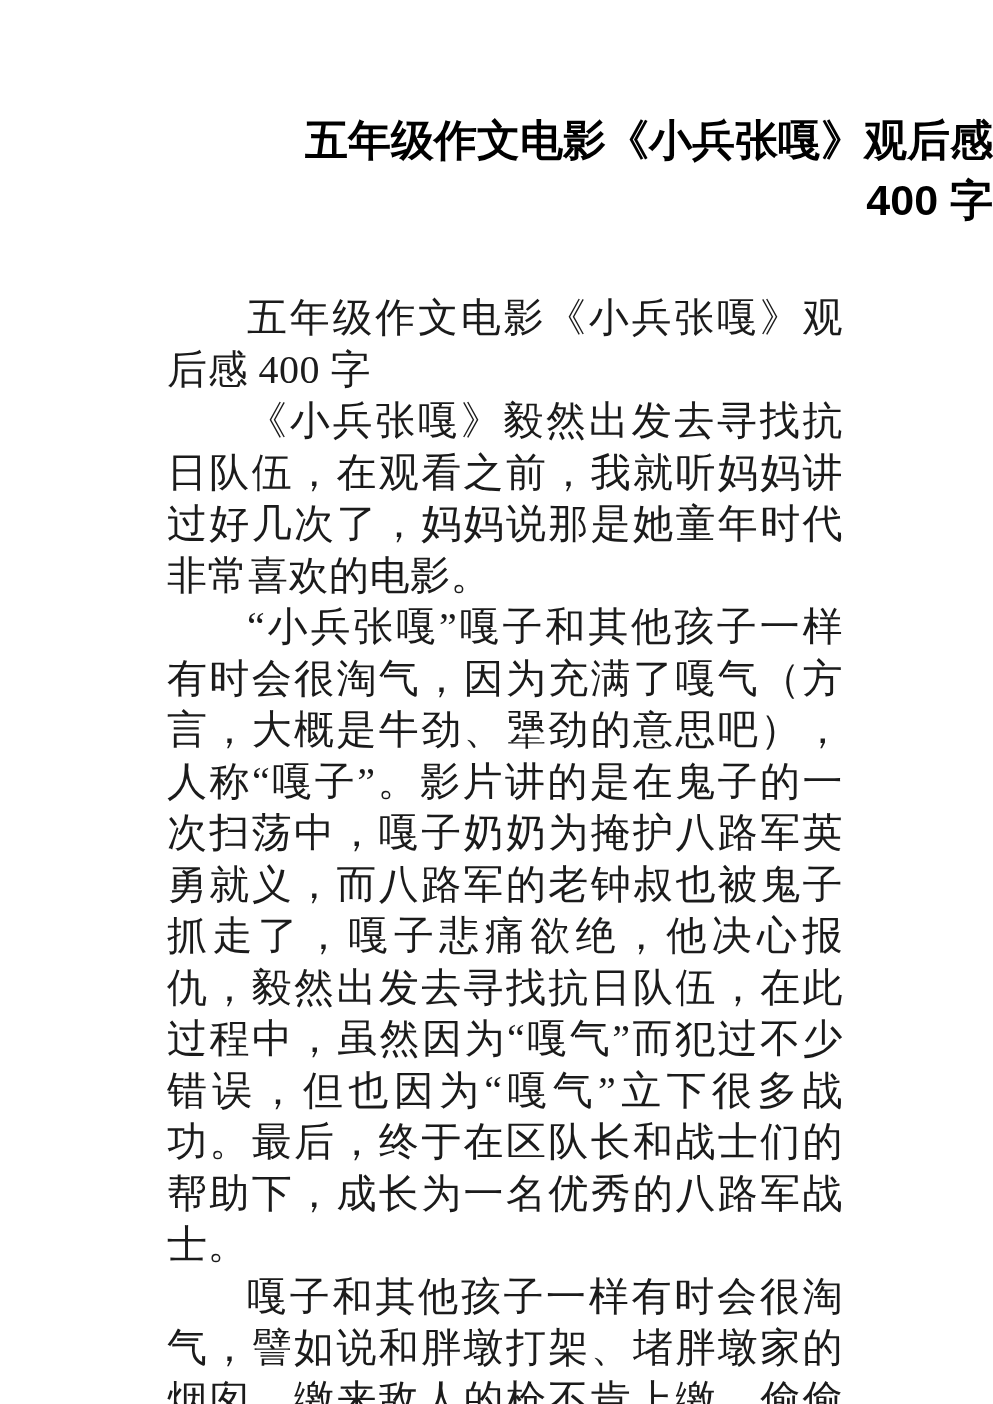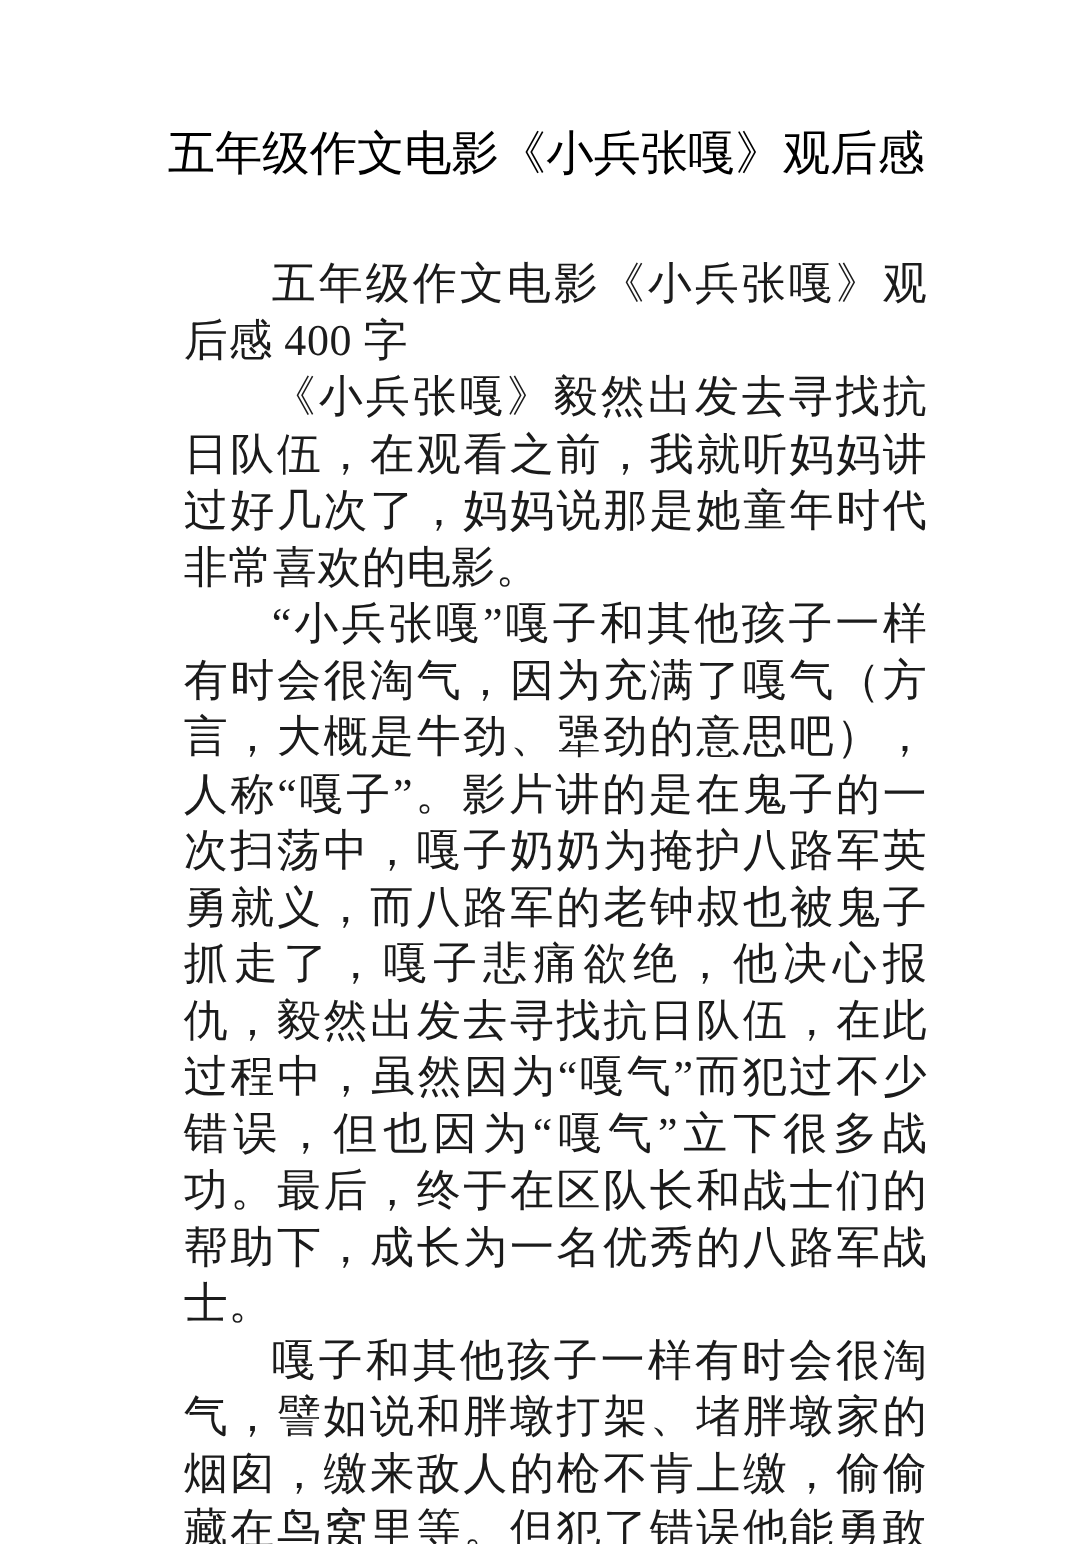--- a/index.html
+++ b/index.html
@@ -12,23 +12,23 @@
     width: 993px;
     height: 1404px;
     margin: 0 auto;
     background: #ffffff;
     overflow: hidden;
     color: #1b1b1b;
   }
   .title {
     margin: 110px 0 12px 0;
     padding: 0;
-    text-align: center;
+    text-align: right;
     font-family: "Liberation Sans", "DejaVu Sans", sans-serif;
-    font-weight: normal;
+    font-weight: bold;
     font-size: 43px;
     line-height: 60px;
     color: #000000;
     letter-spacing: 0px;
   }
   .title-line {
     display: block;
     white-space: nowrap;
   }
   .content {
@@ -48,20 +48,21 @@
     text-indent: 2em;
   }
 </style>
 </head>
 <body>
 
 <div class="page">
 
   <h1 class="title">
     <span class="title-line">五年级作文电影《小兵张嘎》观后感</span>
+    <span class="title-line">400 字</span>
   </h1>
 
   <div class="content">
     <p>五年级作文电影《小兵张嘎》观后感 400 字</p>
     <p>《小兵张嘎》毅然出发去寻找抗日队伍，在观看之前，我就听妈妈讲过好几次了，妈妈说那是她童年时代非常喜欢的电影。</p>
     <p>“小兵张嘎”嘎子和其他孩子一样有时会很淘气，因为充满了嘎气（方言，大概是牛劲、犟劲的意思吧），人称“嘎子”。影片讲的是在鬼子的一次扫荡中，嘎子奶奶为掩护八路军英勇就义，而八路军的老钟叔也被鬼子抓走了，嘎子悲痛欲绝，他决心报仇，毅然出发去寻找抗日队伍，在此过程中，虽然因为“嘎气”而犯过不少错误，但也因为“嘎气”立下很多战功。最后，终于在区队长和战士们的帮助下，成长为一名优秀的八路军战士。</p>
     <p>嘎子和其他孩子一样有时会很淘气，譬如说和胖墩打架、堵胖墩家的烟囱，缴来敌人的枪不肯上缴，偷偷藏在鸟窝里等。但犯了错误他能勇敢地承认，在敌人面前更从不畏惧。虽然因为，乔装成卖西瓜的小贩，用自己的木头手枪缴了胖翻译的“真家伙”；在敌人的据点里，他和鬼子斗智斗勇，</p>
   </div>
 
 </div>

